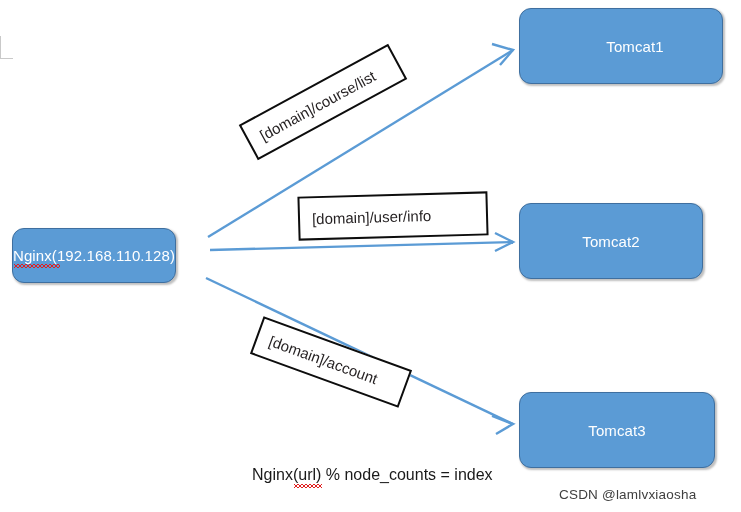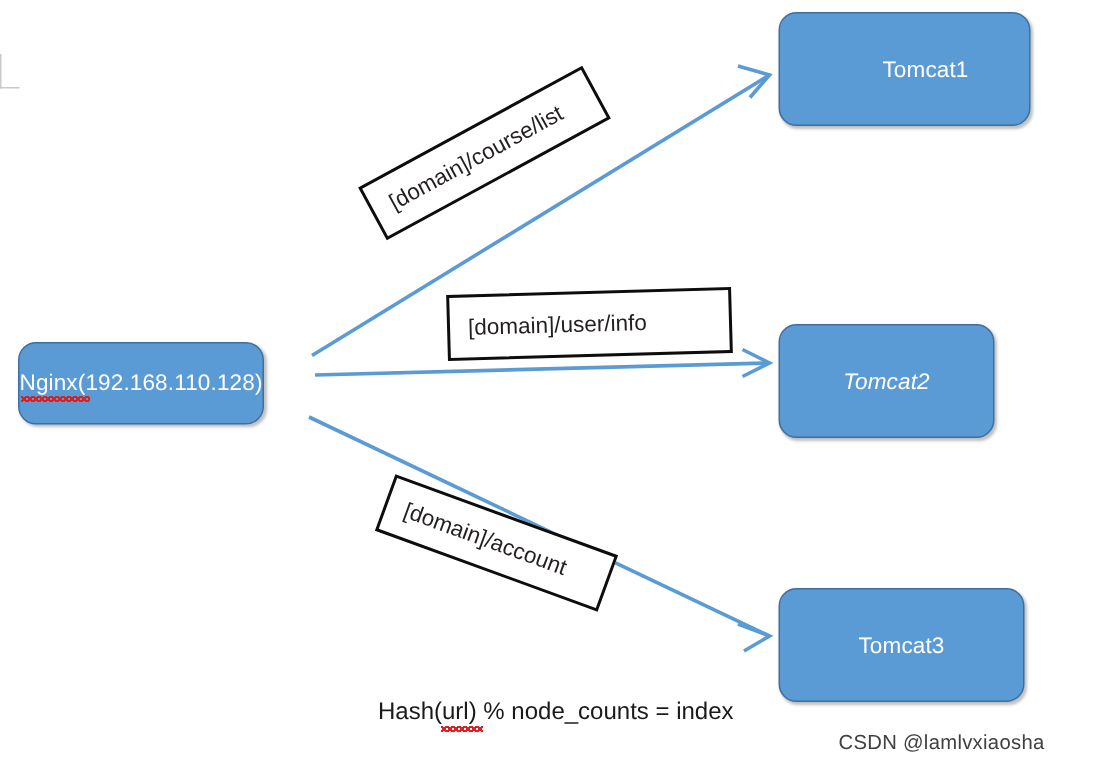--- a/index.html
+++ b/index.html
@@ -71,23 +71,23 @@
     bottom: -5px;
     height: 4px;
     background-image:
       linear-gradient(45deg, transparent 40%, #e02020 40%, #e02020 60%, transparent 60%),
       linear-gradient(-45deg, transparent 40%, #e02020 40%, #e02020 60%, transparent 60%);
     background-size: 4px 4px;
     background-repeat: repeat-x;
   }
   .squiggle.s-nginx { left: 1px; width: 46px; }
 
-  .node.tomcat1 { left: 519px; top: 8px;   width: 168px; height: 76px; padding-left: 28px; }
-  .node.tomcat2 { left: 519px; top: 216px; width: 144px; height: 76px; font-style: italic; }
-  .node.tomcat3 { left: 519px; top: 392px; width: 164px; height: 76px; }
+  .node.tomcat1 { left: 519px; top: 8px;   width: 204px; height: 76px; padding-left: 28px; }
+  .node.tomcat2 { left: 519px; top: 203px; width: 184px; height: 76px; }
+  .node.tomcat3 { left: 519px; top: 392px; width: 196px; height: 76px; }
 
   
   .urlbox {
     position: absolute;
     box-sizing: border-box;
     background: #ffffff;
     border: 2.2px solid #0d0d0d;
     color: #231f20;
     display: flex;
     align-items: center;
@@ -189,20 +189,20 @@
   </div>
   <div class="urlbox lbl-user">
     <span>[domain]/user/info</span>
   </div>
   <div class="urlbox lbl-account">
     <span>[domain]/account</span>
   </div>
 
   <div class="caption">
     <span class="label-wrap">
-      <span>Hash(url) % node_counts = index</span>
+      <span>Nginx(url) % node_counts = index</span>
       <span class="squiggle s-url"></span>
     </span>
   </div>
 
   <div class="watermark">CSDN @lamlvxiaosha</div>
 
 </div>
 
 </body></html>

